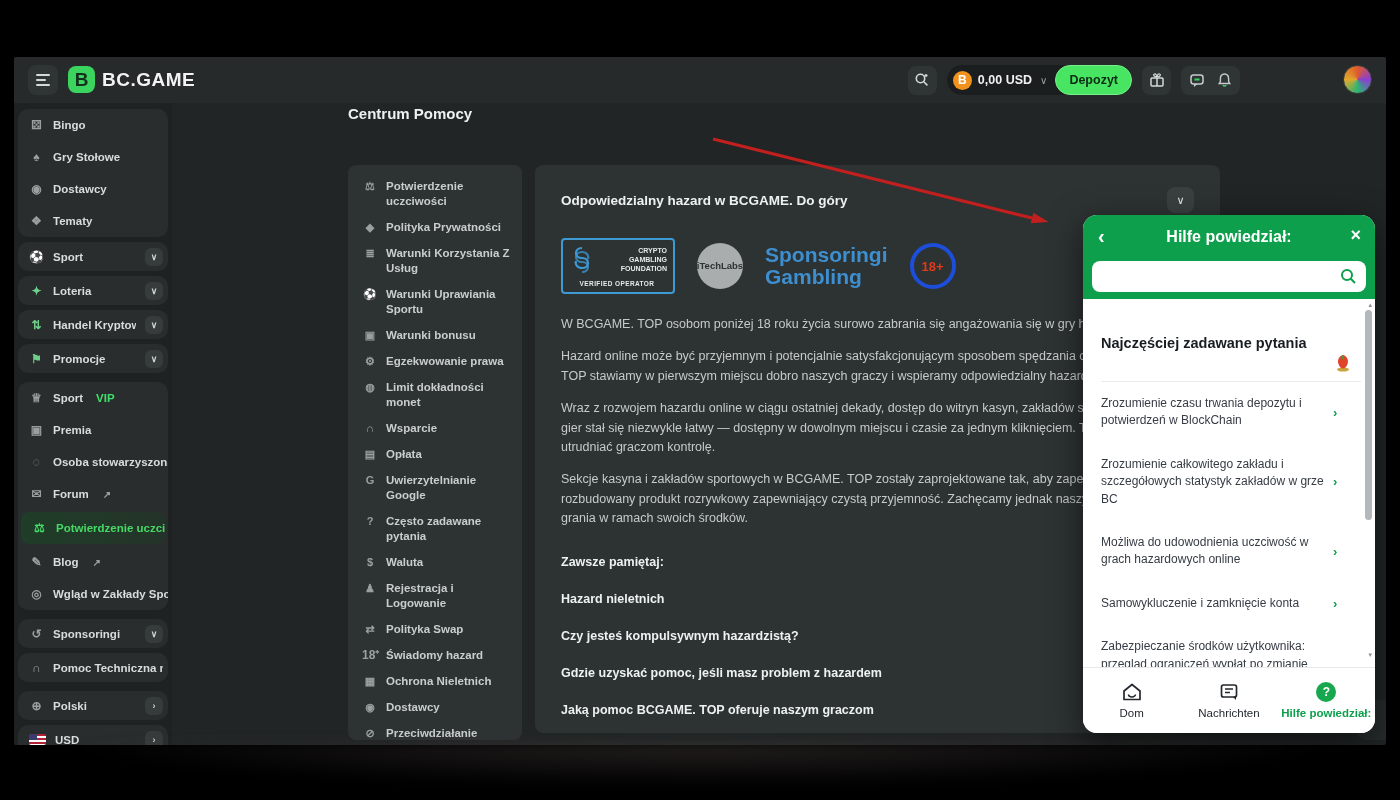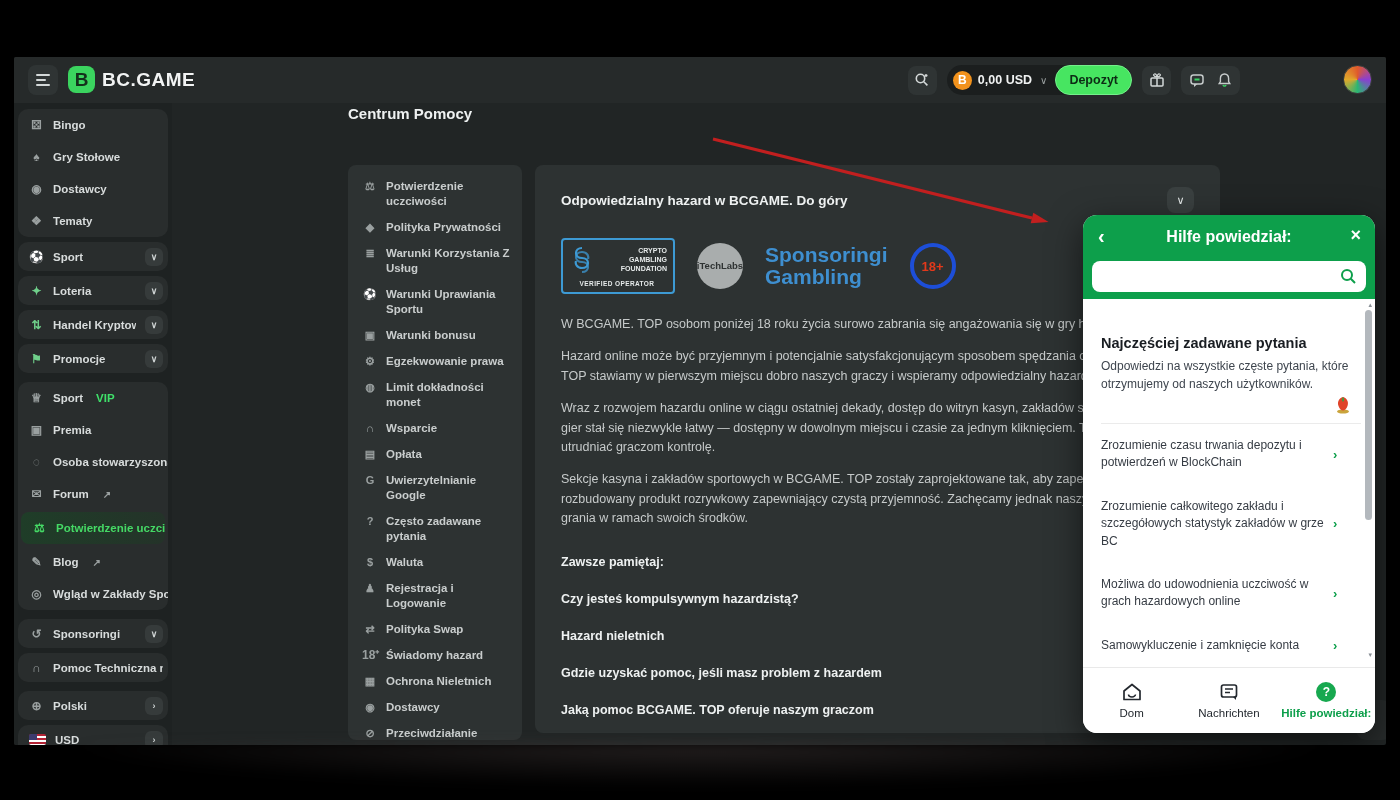--- a/index.html
+++ b/index.html
@@ -380,22 +380,22 @@
         <div>Sponsoringi</div>
         <div>Gambling</div>
       </div>
       <div class="age">18+</div>
     </div>
     <p class="art-p">W BCGAME. TOP osobom poniżej 18 roku życia surowo zabrania się angażowania się w gry hazardowe.</p>
     <p class="art-p">Hazard online może być przyjemnym i potencjalnie satysfakcjonującym sposobem spędzania czasu. W BCGAME. TOP stawiamy w pierwszym miejscu dobro naszych graczy i wspieramy odpowiedzialny hazard.</p>
     <p class="art-p">Wraz z rozwojem hazardu online w ciągu ostatniej dekady, dostęp do witryn kasyn, zakładów sportowych, loterii i gier stał się niezwykle łatwy — dostępny w dowolnym miejscu i czasie za jednym kliknięciem. Ta dostępność może utrudniać graczom kontrolę.</p>
     <p class="art-p">Sekcje kasyna i zakładów sportowych w BCGAME. TOP zostały zaprojektowane tak, aby zapewnić maksymalnie rozbudowany produkt rozrywkowy zapewniający czystą przyjemność. Zachęcamy jednak naszych graczy do grania w ramach swoich środków.</p>
     <div class="art-h first">Zawsze pamiętaj:</div>
+    <div class="art-h">Hazard nieletnich</div>
     <div class="art-h">Czy jesteś kompulsywnym hazardzistą?</div>
-    <div class="art-h">Hazard nieletnich</div>
     <div class="art-h">Gdzie uzyskać pomoc, jeśli masz problem z hazardem</div>
     <div class="art-h">Jaką pomoc BCGAME. TOP oferuje naszym graczom</div>
 
   </div>
 
   <svg class="arrow-svg" viewBox="0 0 370 110">
     <line x1="9" y1="12" x2="328" y2="91" stroke="#c21f1f" stroke-width="3.2"></line>
     <polygon points="344.6,95.1 326.7,96.3 329.3,85.7" fill="#c21f1f"></polygon>
   </svg>
 
@@ -410,21 +410,20 @@
         <input type="text" value="" style="">
         <svg width="17" height="17" viewBox="0 0 17 17">
           <circle cx="7" cy="7" r="5" fill="none" stroke="#0d9f4b" stroke-width="2"></circle>
           <line x1="10.8" y1="10.8" x2="15" y2="15" stroke="#0d9f4b" stroke-width="2"></line>
         </svg>
       </div>
     </div>
 
     <div class="chat-body">
       <div class="faq-title">Najczęściej zadawane pytania</div>
-      <div class="faq-sub">Odpowiedzi na wszystkie częste pytania, które otrzymujemy od naszych użytkowników.</div>
       <div class="mascot-row">
         <svg width="20" height="20" viewBox="0 0 20 20">
           <ellipse cx="10" cy="16.5" rx="6" ry="2" fill="#caa43c"></ellipse>
           <path d="M10 2 C14 3 16 7 14.5 11 C13.5 14 11.5 15.5 10 15.5 C8.5 15.5 6.5 14 5.5 11 C4 7 6 3 10 2 Z" fill="#e0442a"></path>
           <path d="M10 2 C11.5 3.5 11.5 5.5 10 7 C8.5 5.5 8.5 3.5 10 2 Z" fill="#3f9e3f"></path>
         </svg>
       </div>
       <div class="divider"></div>
 
       <div class="faq-row">

